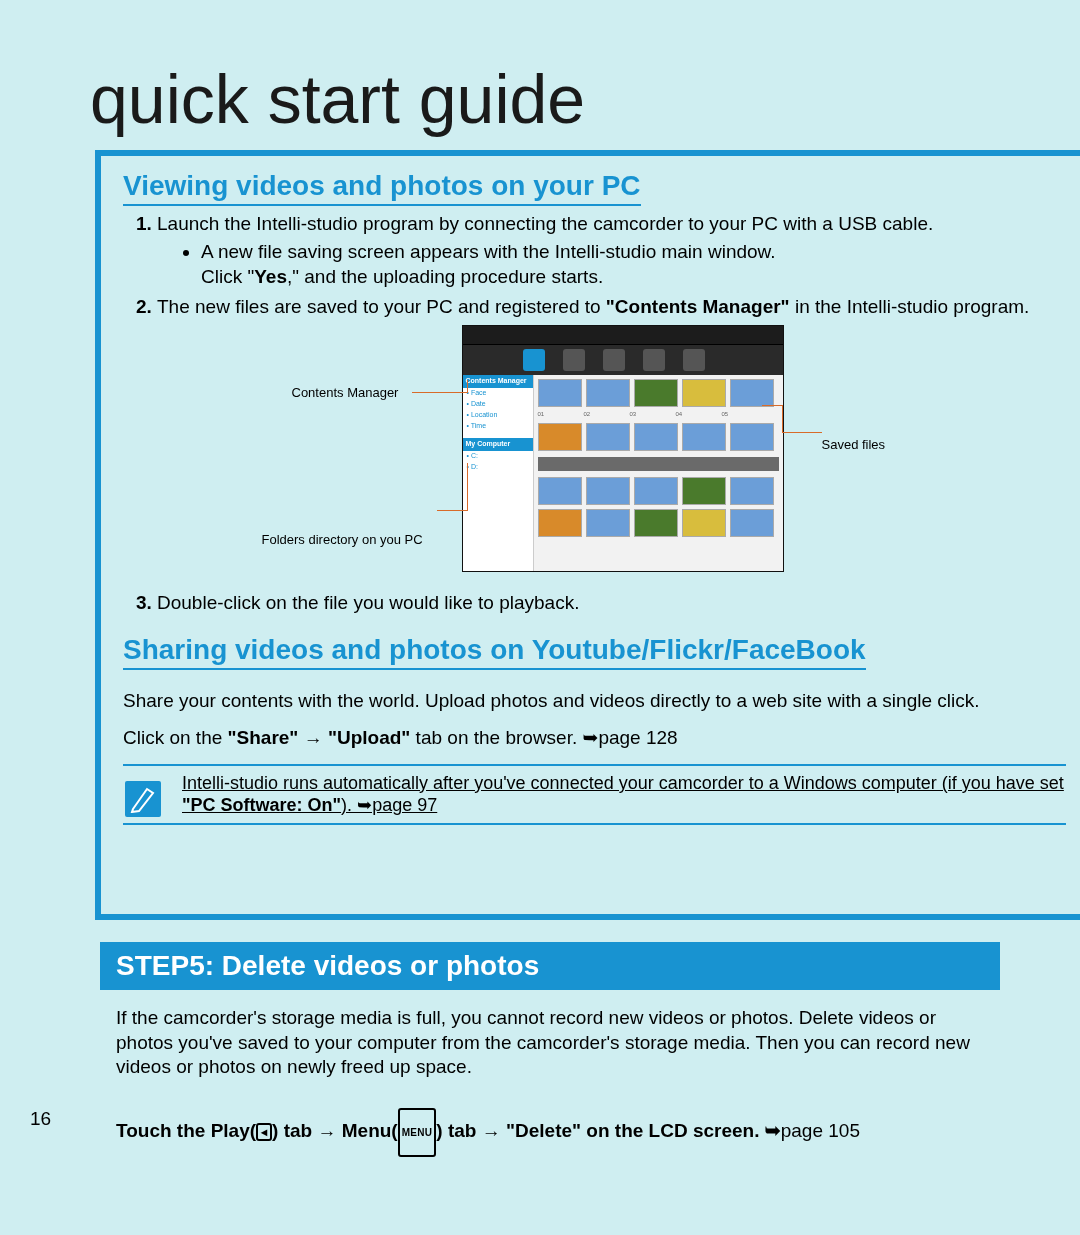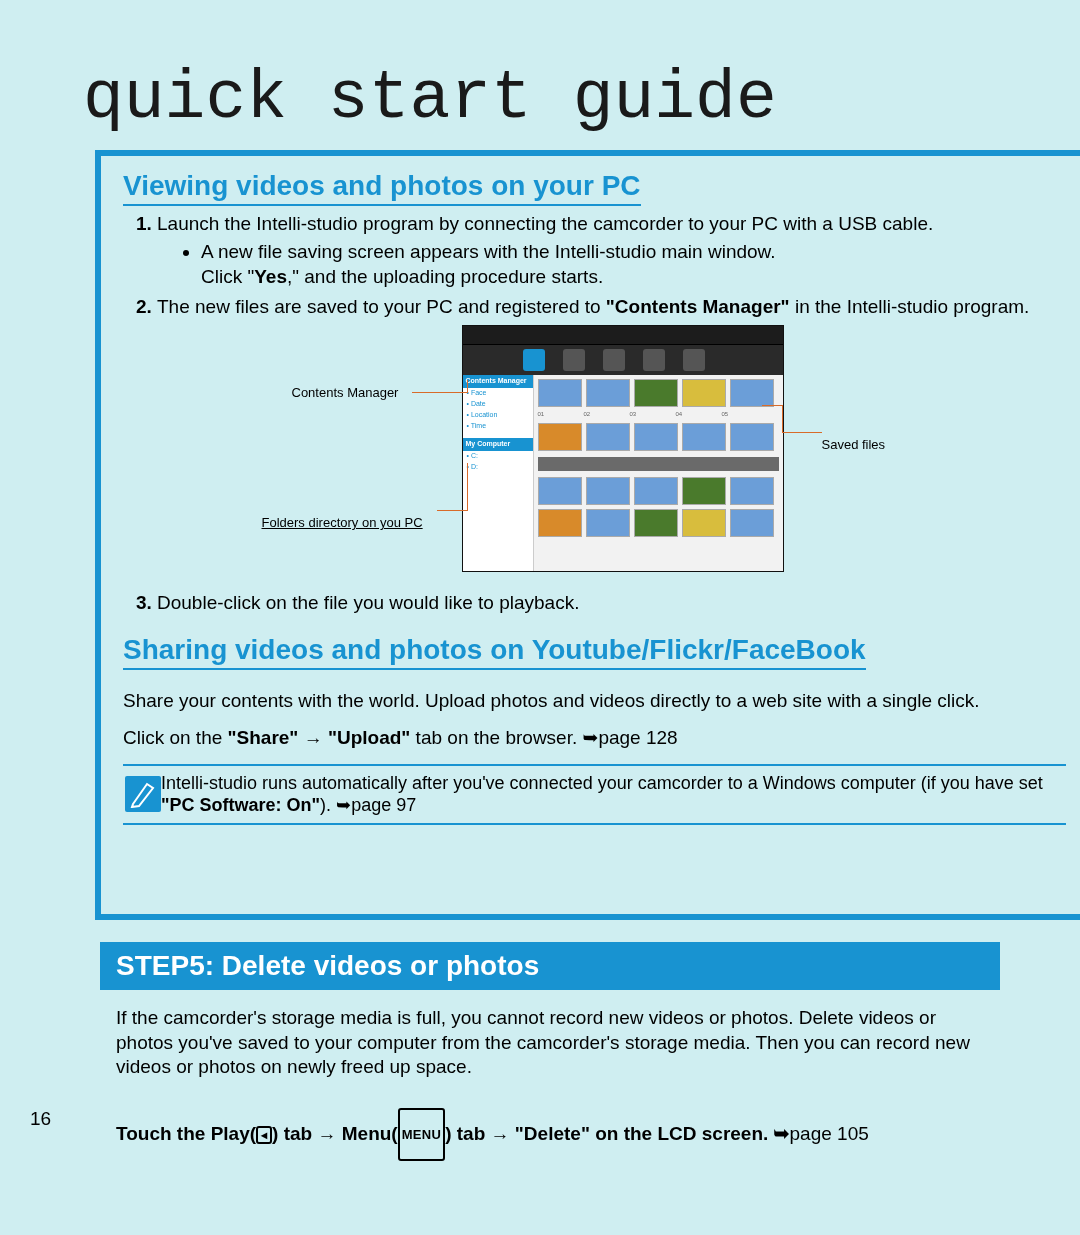--- a/index.html
+++ b/index.html
@@ -7,22 +7,22 @@
     background:#cfeef1;
     width:1080px;
     height:1235px;
     font-family:Arial,Helvetica,sans-serif;
     color:#000;
     position:relative;
     box-sizing:border-box;
   }
   .page-title{
     position:absolute;
-    left:83px;top:60px;
-    font-family:Liberation Mono, monospace;
+    left:90px;top:60px;
+    font-family:Liberation Sans, sans-serif;
     font-weight:200;
     font-size:68px;
     letter-spacing:0px;
     color:#1a1a1a;
   }
   .main-box{
     position:absolute;
     left:95px;top:150px;
     width:997px;height:770px;
     border:6px solid #1893d1;
@@ -68,21 +68,21 @@
   .grid{display:flex;flex-wrap:wrap;gap:4px;padding:4px;}
   .thumb{width:42px;height:26px;background:#6b9ed8;border:1px solid #aaa;}
   .t-y{background:#d8bd3d;}
   .t-g{background:#4a7a2c;}
   .t-o{background:#d88a2a;}
   .cap{font-size:6px;color:#666;width:42px;}
   .midbar{height:14px;background:#6a6a6a;margin:2px 4px;}
   .callout{position:absolute;font-size:13px;color:#000;white-space:nowrap;}
   .leader{position:absolute;background:#d86b2a;}
   .share-p{font-size:19px;line-height:1.3;margin:13px 0;}
-  .noteRow{display:flex;align-items:center;gap:0;border-top:2px solid #1893d1;border-bottom:2px solid #1893d1;padding:6px 2px;margin-top:6px;}
+  .noteRow{display:flex;align-items:flex-end;gap:21px;border-top:2px solid #1893d1;border-bottom:2px solid #1893d1;padding:6px 2px;margin-top:6px;text-decoration:underline;}
   .noteIcon{width:36px;height:36px;background:#1893d1;border-radius:2px;position:relative;flex:0 0 auto;}
   .noteIcon svg{position:absolute;left:4px;top:4px;}
   .noteTxt{font-size:18px;line-height:1.25;}
   .step-bar{
     position:absolute;
     left:100px;top:942px;
     width:900px;height:48px;
     background:#1893d1;
     color:#fff;
     font-size:28px;
@@ -97,21 +97,21 @@
     width:870px;
     font-size:19px;line-height:1.3;
   }
   .touchline{
     position:absolute;
     left:116px;top:1108px;
     width:870px;
     font-size:19px;font-weight:bold;
   }
   .picon{display:inline-block;border:2px solid #000;border-radius:3px;font-size:12px;padding:0 3px;vertical-align:1px;font-weight:bold;}
-  .picon.menu{font-size:13px;letter-spacing:0.3px;padding:17px 2px;}
+  .picon.menu{font-size:10px;letter-spacing:0.3px;padding:17px 2px;}
   .pagenum{position:absolute;left:30px;top:1108px;font-size:19px;}
   .arrow{font-family:Arial;}
 </style>
 </head>
 <body>
 
 <div class="page-title">quick start guide</div>
 
 <div class="main-box">
 
@@ -183,21 +183,21 @@
                   <div class="thumb"></div>
               </div>
             </div>
           </div>
         </div>
 
         <div class="callout" style="left:30px;top:60px;">Contents Manager</div>
         <div class="leader" style="left:150px;top:67px;width:55px;height:1px;"></div>
         <div class="leader" style="left:205px;top:55px;width:1px;height:13px;"></div>
 
-        <div class="callout" style="left:0px;top:190px;text-decoration:underline;">Folders directory on you PC</div>
+        <div class="callout" style="left:0px;top:207px;">Folders directory on you PC</div>
         <div class="leader" style="left:175px;top:185px;width:30px;height:1px;"></div>
         <div class="leader" style="left:205px;top:138px;width:1px;height:48px;"></div>
 
         <div class="callout" style="left:560px;top:112px;">Saved files</div>
         <div class="leader" style="left:520px;top:107px;width:40px;height:1px;"></div>
         <div class="leader" style="left:500px;top:80px;width:20px;height:1px;"></div>
         <div class="leader" style="left:520px;top:80px;width:1px;height:28px;"></div>
       </div>
 
     </li>

